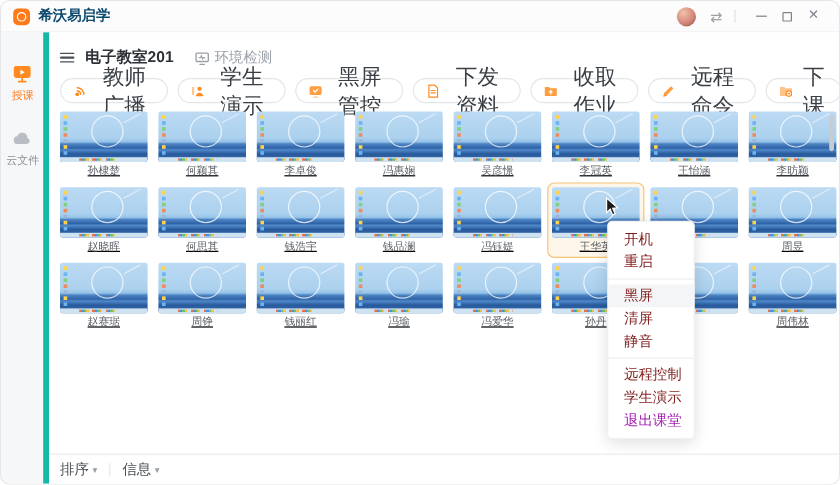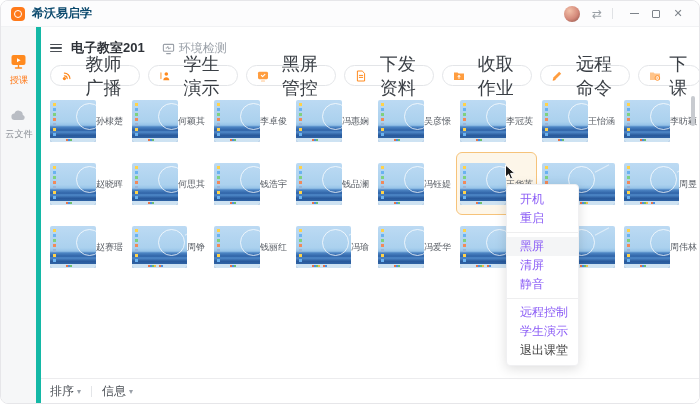--- a/index.html
+++ b/index.html
@@ -46,21 +46,21 @@
   .toolbar{ display:flex; gap:8px; padding:8px 0 0 9px; }
   .pill{ display:flex; align-items:center; gap:5px; height:21px; padding:0 10px;
     border:1px solid #e3e5e8; border-radius:11px; background:#fff; font-size:18px; color:#3a3f45; }
   .pill .t-icon{ width:12px; height:12px; display:block; }
   .pill .t-icon svg{ width:12px; height:12px; display:block; }
 
   
   .grid{ display:grid; grid-template-columns:repeat(8,81px); column-gap:1px;
     padding:3px 0 0 5px; }
   .student{ width:81px; height:63px; padding:3px; border:1px solid transparent;
-    display:flex; flex-direction:row; align-items:center; }
+    display:flex; flex-direction:column; align-items:center;text-decoration:underline; }
   .student.selected{ background:#fdf6e9; border-color:#f6c37a; border-radius:6px; }
   .s-name{ font-size:9px; color:#5a5f66; margin-top:2px; line-height:11px; height:11px;
     white-space:nowrap; }
   .thumb{ position:relative; width:73px; height:42px; border-radius:2px; overflow:hidden;
     background:linear-gradient(180deg,#bcdaf3 0%,#abd1ee 52%,#96c3e8 60%,
       #4d85c4 64%,#2f63a7 72%,#4f89c9 76%,#28599b 84%,#3a72b4 100%); }
   .thumb .circle{ position:absolute; left:26px; top:3px; width:27px; height:27px;
     border:1.2px solid rgba(255,255,255,.75); border-radius:50%; }
   .thumb .streak{ position:absolute; left:52px; top:5px; width:16px; height:1px;
     background:rgba(255,255,255,.55); transform:rotate(-28deg); }
@@ -78,24 +78,24 @@
     border-top:1px solid #ececee; background:#fff; display:flex; align-items:center;
     padding-left:9px; gap:10px; font-size:12px; color:#4a4f55; }
   .f-item{ display:flex; align-items:center; gap:3px; }
   .caret{ font-size:8px; color:#9aa0a8; }
   .f-divider{ width:1px; height:11px; background:#e3e5e8; }
 
   
   .context-menu{ position:absolute; left:505px; top:183px; width:73px; background:#fff;
     border:1px solid #f0f0f2; border-radius:4px; box-shadow:0 3px 12px rgba(0,0,0,.13);
     padding:5px 0; z-index:30; }
-  .menu-item{ height:19px; line-height:19px; padding-left:13px; font-size:12px; color:#8b5cf6;
+  .menu-item{ height:19px; line-height:19px; padding-left:13px; font-size:12px; color:#7f1d1d;
     white-space:nowrap; }
   .menu-item.highlighted{ background:#f4f5f6; }
-  .menu-item.danger{ color:#404040; }
+  .menu-item.danger{ color:#a21caf; }
   .menu-divider{ height:1px; background:#eeeeef; margin:4px 0; }
   .cursor{ position:absolute; left:503px; top:163px; z-index:40; }
   .scroll-thumb{ position:absolute; right:4px; top:95px; width:4px; height:30px;
     background:#c8cbd0; border-radius:2px; z-index:10; }
 </style>
 </head>
 <body>
 
 <div class="window">
 

